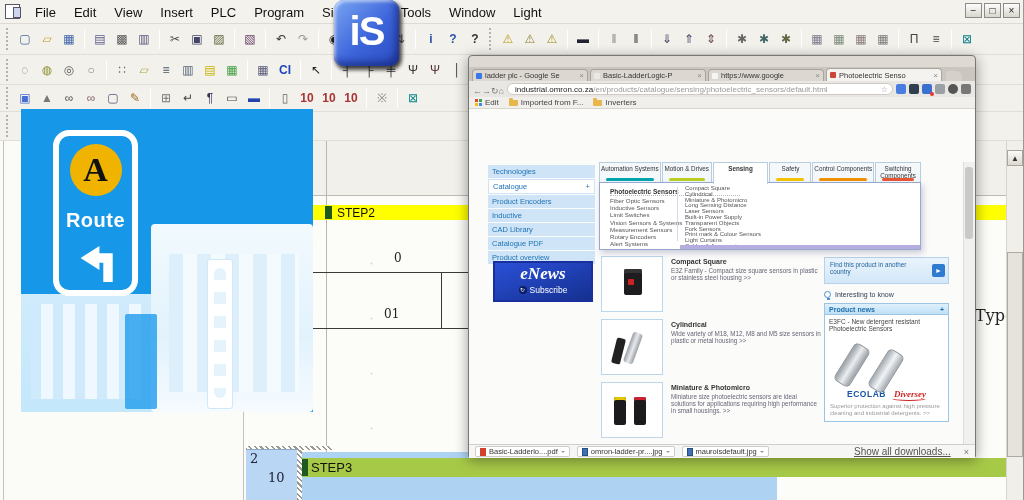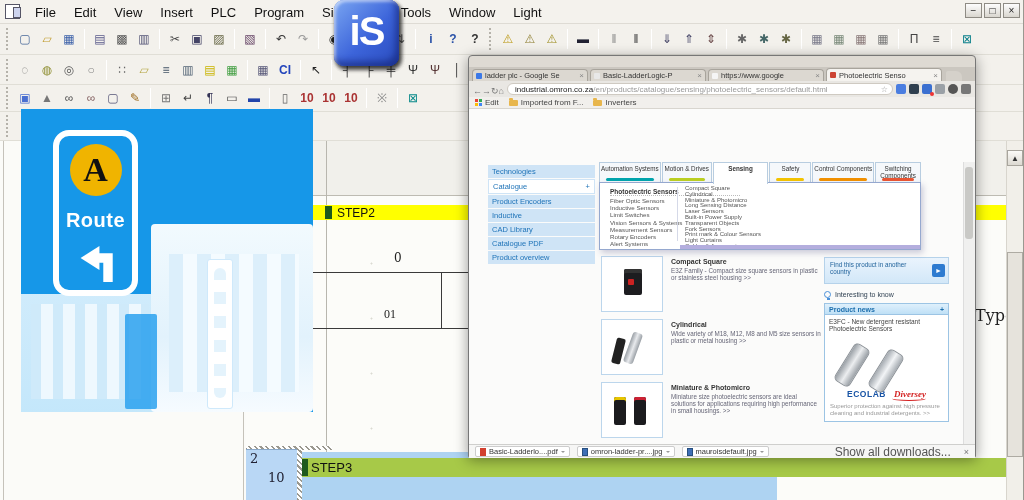--- a/index.html
+++ b/index.html
@@ -36,21 +36,21 @@
 
   
   #step2row{left:246px;top:205px;width:760px;height:15px;background:#ffff00;}
   #step2box{left:325px;top:206px;width:7px;height:13px;background:#1e5a1e;}
   #step2lbl{left:337px;top:206px;font-size:12px;color:#111;}
   #rung1h{left:300px;top:272px;width:168px;height:1px;background:#3a3a3a;}
   #rung2h{left:300px;top:328px;width:168px;height:1px;background:#3a3a3a;}
   #rungv{left:441px;top:272px;width:1px;height:57px;background:#3a3a3a;}
   .operand{font-family:"DejaVu Serif",serif;font-size:12px;color:#222;}
   #op1{left:394px;top:251px;}
-  #op2{left:384px;top:307px;font-family:Liberation Serif, serif;}
+  #op2{left:384px;top:307px;}
   #typefrag{left:975px;top:306px;width:32px;height:22px;overflow:hidden;font-family:"DejaVu Serif",serif;font-size:16px;color:#222;}
 
   #step3row{left:302px;top:458px;width:704px;height:19px;background:#a7c948;}
   #step3box{left:302px;top:459px;width:6px;height:17px;background:#1e5a1e;}
   #step3lbl{left:311px;top:460px;font-size:13px;color:#111;}
   #selstrip{left:302px;top:452px;width:475px;height:6px;background:#aed3f2;}
   #selrow{left:302px;top:477px;width:475px;height:23px;background:#aed3f2;}
   #rungcell{left:246px;top:449px;width:51px;height:51px;background:#b9d7f5;border-top:1px solid #89a8c8;}
   #rungnum{left:250px;top:451px;font-family:"DejaVu Serif",serif;font-size:13px;color:#223;}
   #stepcount{left:268px;top:470px;font-family:"DejaVu Serif",serif;font-size:13px;color:#223;}
@@ -94,21 +94,21 @@
   #ccontent{left:0;top:53px;width:506px;height:335px;background:#fbfbfa;overflow:hidden;}
   #cscroll{left:494px;top:53px;width:12px;height:335px;background:#f0f0ef;border-left:1px solid #ddd;}
   #cthumb{left:496px;top:58px;width:8px;height:72px;background:#c9c9c6;border-radius:3px;}
   #cdownloads{left:0;top:388px;width:506px;height:14px;background:#f6f6f5;border-top:1px solid #cfcfcd;display:flex;align-items:center;padding:0 6px;gap:7px;}
   .dlitem{height:11px;background:#fff;border:1px solid #ccc;border-radius:2px;display:flex;align-items:center;padding:0 4px;gap:3px;}
   .dlitem:after{content:"";width:0;height:0;border:2px solid transparent;border-top-color:#999;margin-top:2px;}
   .dlic{width:6px;height:8px;flex:0 0 6px;}
   .pdf-ic{background:#d2402e;}
   .img-ic{background:#3f6fb5;border:1px solid #28507f;}
   .dllbl{font-size:7.5px;color:#333;white-space:nowrap;}
-  #showall{margin-left:auto;font-size:12px;color:#555;white-space:nowrap;}
+  #showall{margin-left:auto;font-size:10px;color:#555;text-decoration:underline;white-space:nowrap;}
   #dlclose{font-size:9px;color:#777;margin-left:6px;}
 
   
   #sidebar{left:19px;top:56px;width:107px;display:flex;flex-direction:column;gap:1px;}
   .sbitem{background:#cfe4f6;color:#1e73b8;font-size:7.5px;padding:2px 4px;display:flex;justify-content:space-between;}
   .sbitem.sel{background:#fff;border:1px solid #cfe4f6;}
   #enews{left:24px;top:152px;width:100px;height:41px;background:linear-gradient(160deg,#2b50d8,#14308f);border:2px solid #1a2f9e;color:#fff;text-align:center;}
   #enewstitle{font-family:"Liberation Serif",serif;font-style:italic;font-weight:bold;font-size:17px;line-height:22px;}
   #enewssub{font-size:8.5px;display:flex;align-items:center;justify-content:center;gap:3px;}
   .subic{width:8px;height:8px;border-radius:50%;background:#0a1c66;color:#fff;font-size:6px;line-height:8px;}
@@ -435,20 +435,27 @@
             <span>Catalogue PDF</span>
             <span class="sfx"></span>
           </span>
 
           <span class="sbitem">
             <span>Product overview</span>
             <span class="sfx"></span>
           </span>
 
       </div>
+      <div id="enews" class="abs">
+        <div id="enewstitle">eNews</div>
+        <div id="enewssub">
+            <span class="subic">↻</span>
+            <span>Subscribe</span>
+          </div>
+      </div>
 
       <div id="navtabs" class="abs">
 
           <span class="navtab" style="width: 62px;"><span>Automation Systems</span><span class="ntbar" style="background: rgb(0, 165, 173);"></span></span>
 
           <span class="navtab" style="width: 50px;"><span>Motion &amp; Drives</span><span class="ntbar" style="background: rgb(188, 208, 34);"></span></span>
 
           <span class="navtab active" style="width: 56px;"><span>Sensing</span><span class="ntbar" style="background: transparent;"></span></span>
 
           <span class="navtab" style="width: 42px;"><span>Safety</span><span class="ntbar" style="background: rgb(244, 196, 0);"></span></span>

